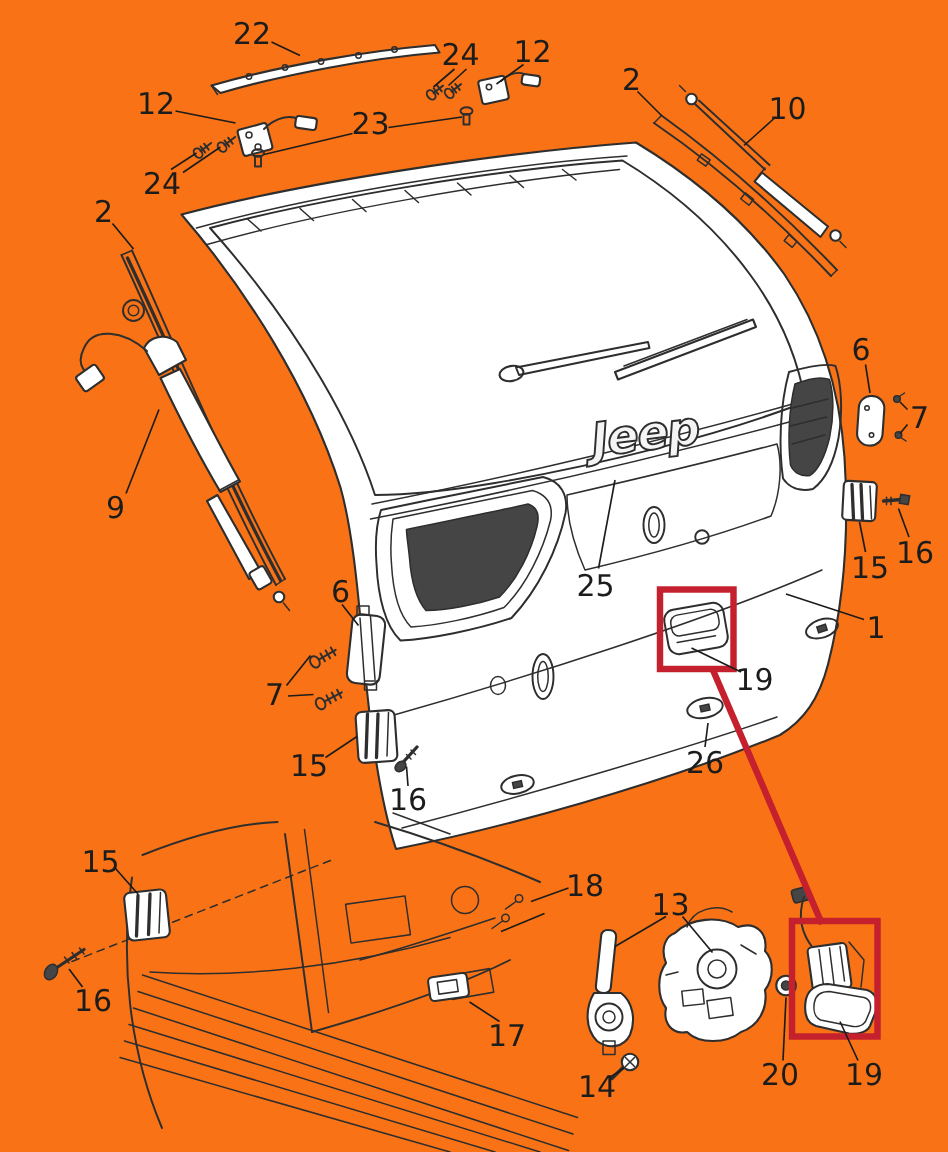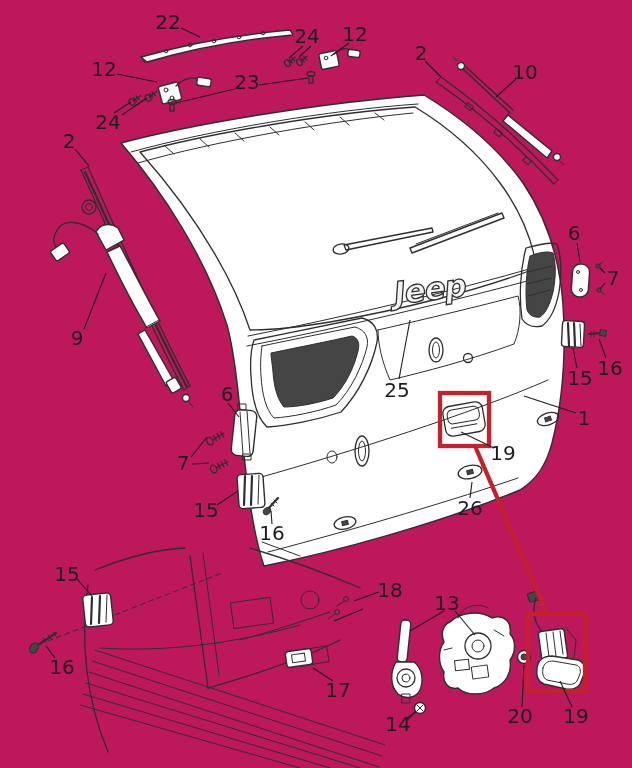--- a/index.html
+++ b/index.html
@@ -1,16 +1,16 @@
 <!DOCTYPE html>
 <html><head>
 <meta charset="utf-8">
 <style>
   html,body{margin:0;padding:0;background:#ffffff;width:632px;height:768px;overflow:hidden;}
-  #stage{position:relative;width:632px;height:768px;background:#be185d;
+  #stage{position:relative;width:632px;height:768px;background:#f97316;
          font-family:"DejaVu Sans","Liberation Sans",sans-serif;}
   svg{position:absolute;left:0;top:0;}
   .ln{fill:none;stroke:#2e2e2e;stroke-width:1.3;stroke-linecap:round;stroke-linejoin:round;}
   .lnT{fill:none;stroke:#2e2e2e;stroke-width:1;stroke-linecap:round;stroke-linejoin:round;}
   .lnB{fill:none;stroke:#2e2e2e;stroke-width:2.2;stroke-linecap:round;stroke-linejoin:round;}
   .wfill{fill:#ffffff;stroke:#2e2e2e;stroke-width:1.4;stroke-linejoin:round;}
   .dark{fill:#454545;stroke:#2e2e2e;stroke-width:1;}
   .callout-text{font-family:"DejaVu Sans","Liberation Sans",sans-serif;font-size:20px;fill:#1c1c1c;}
 </style>
 </head>

